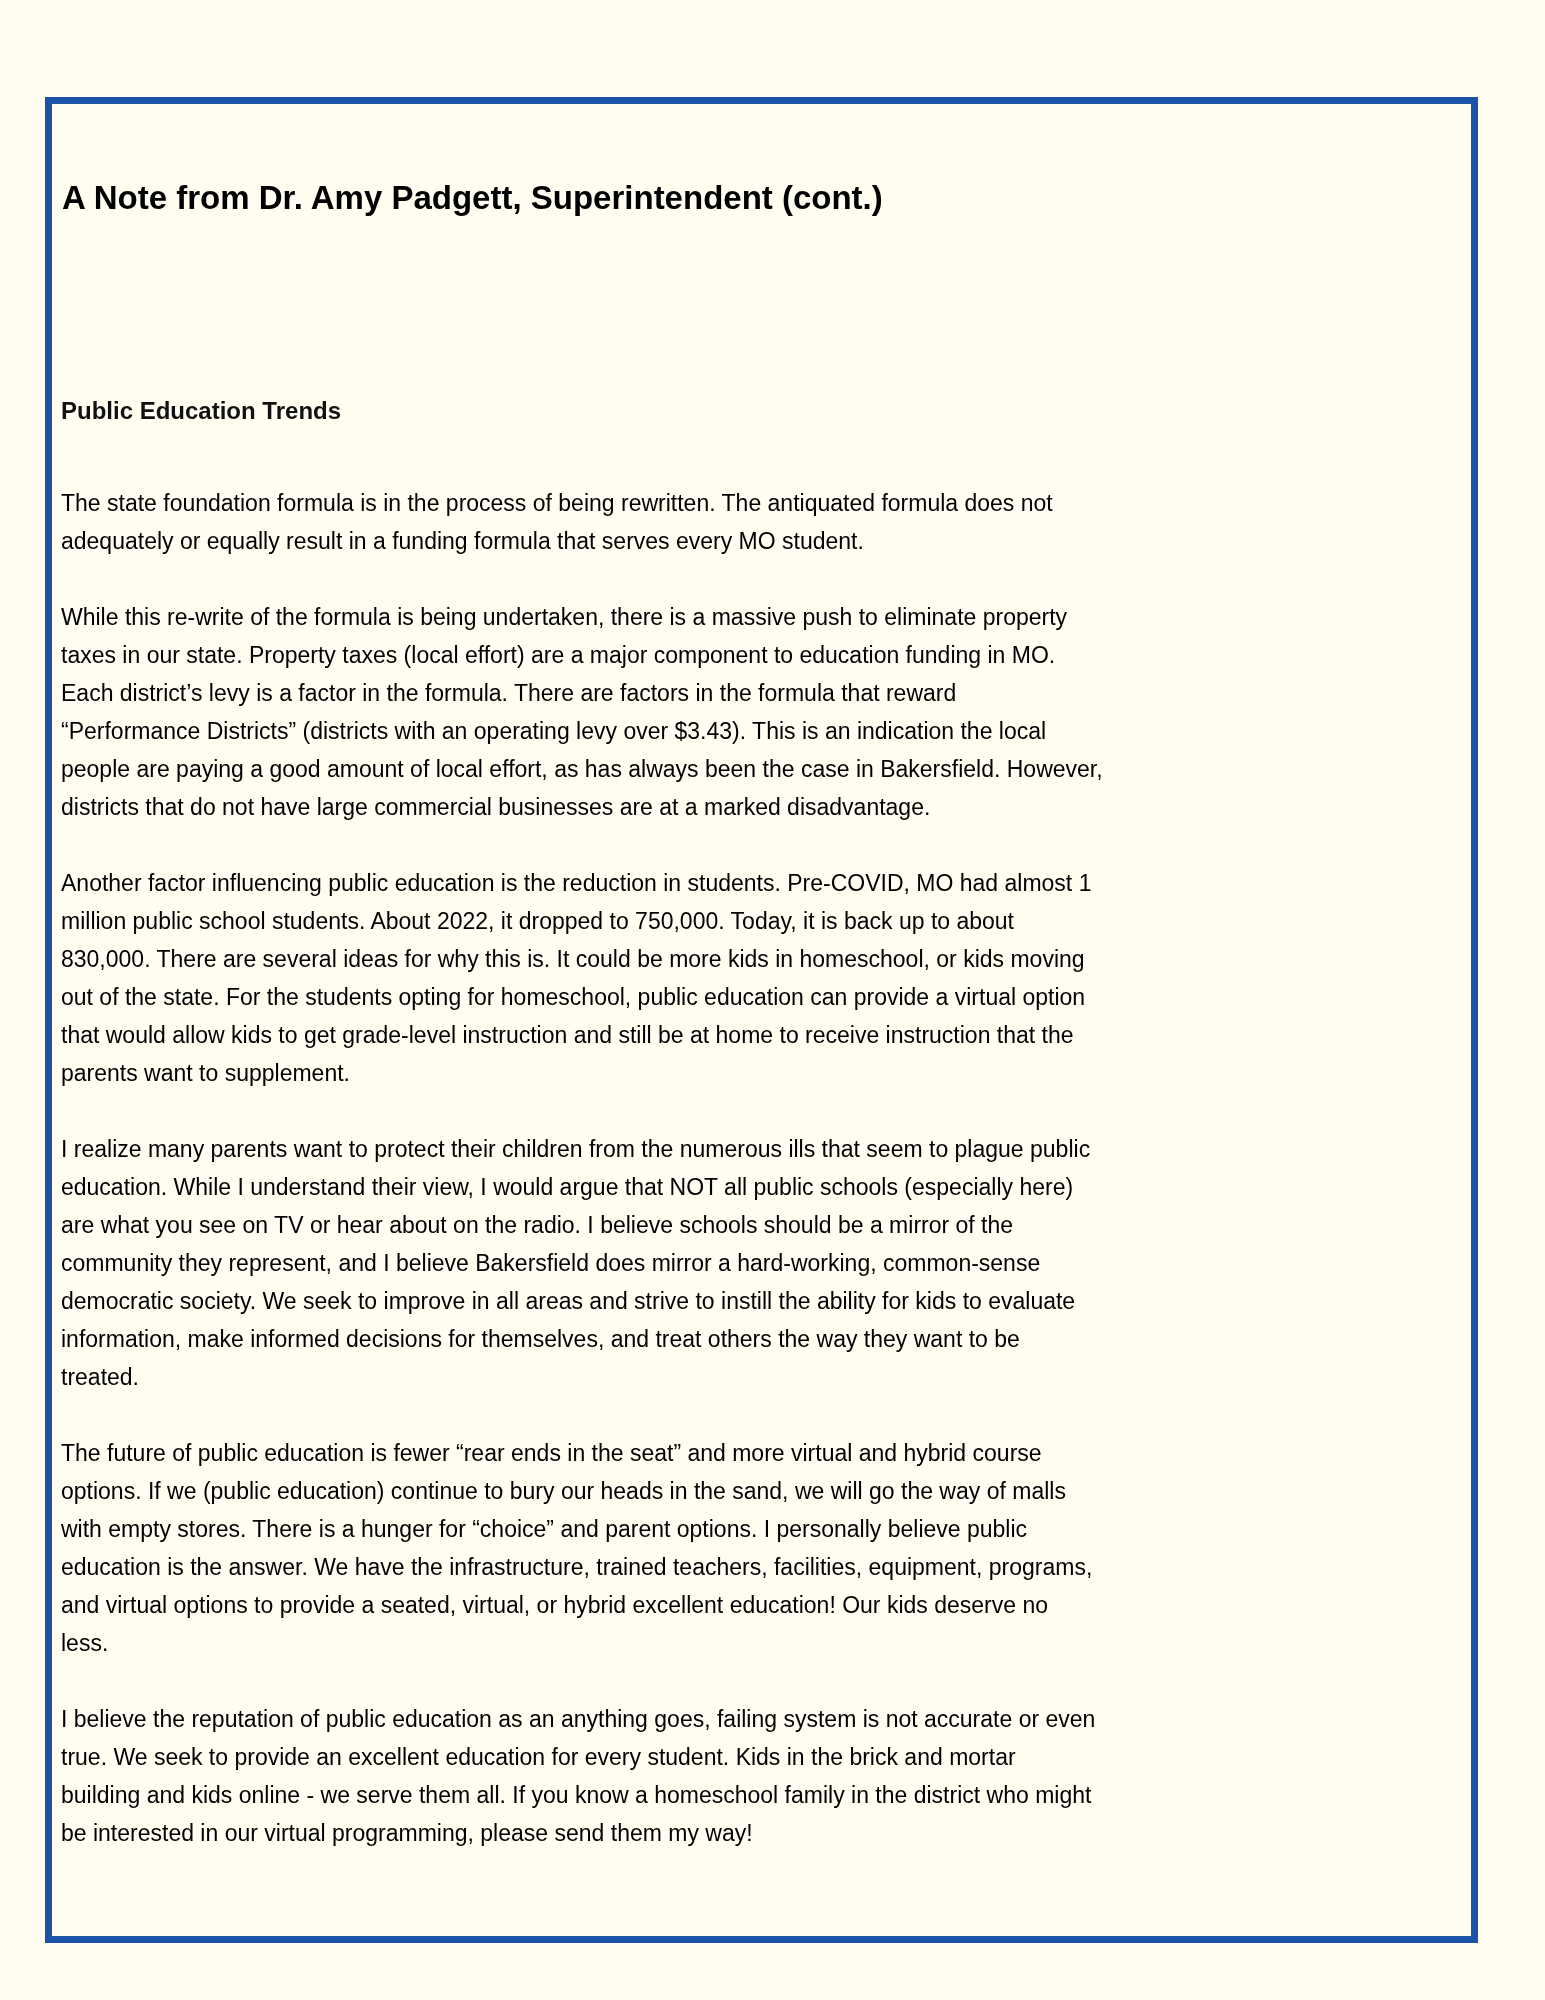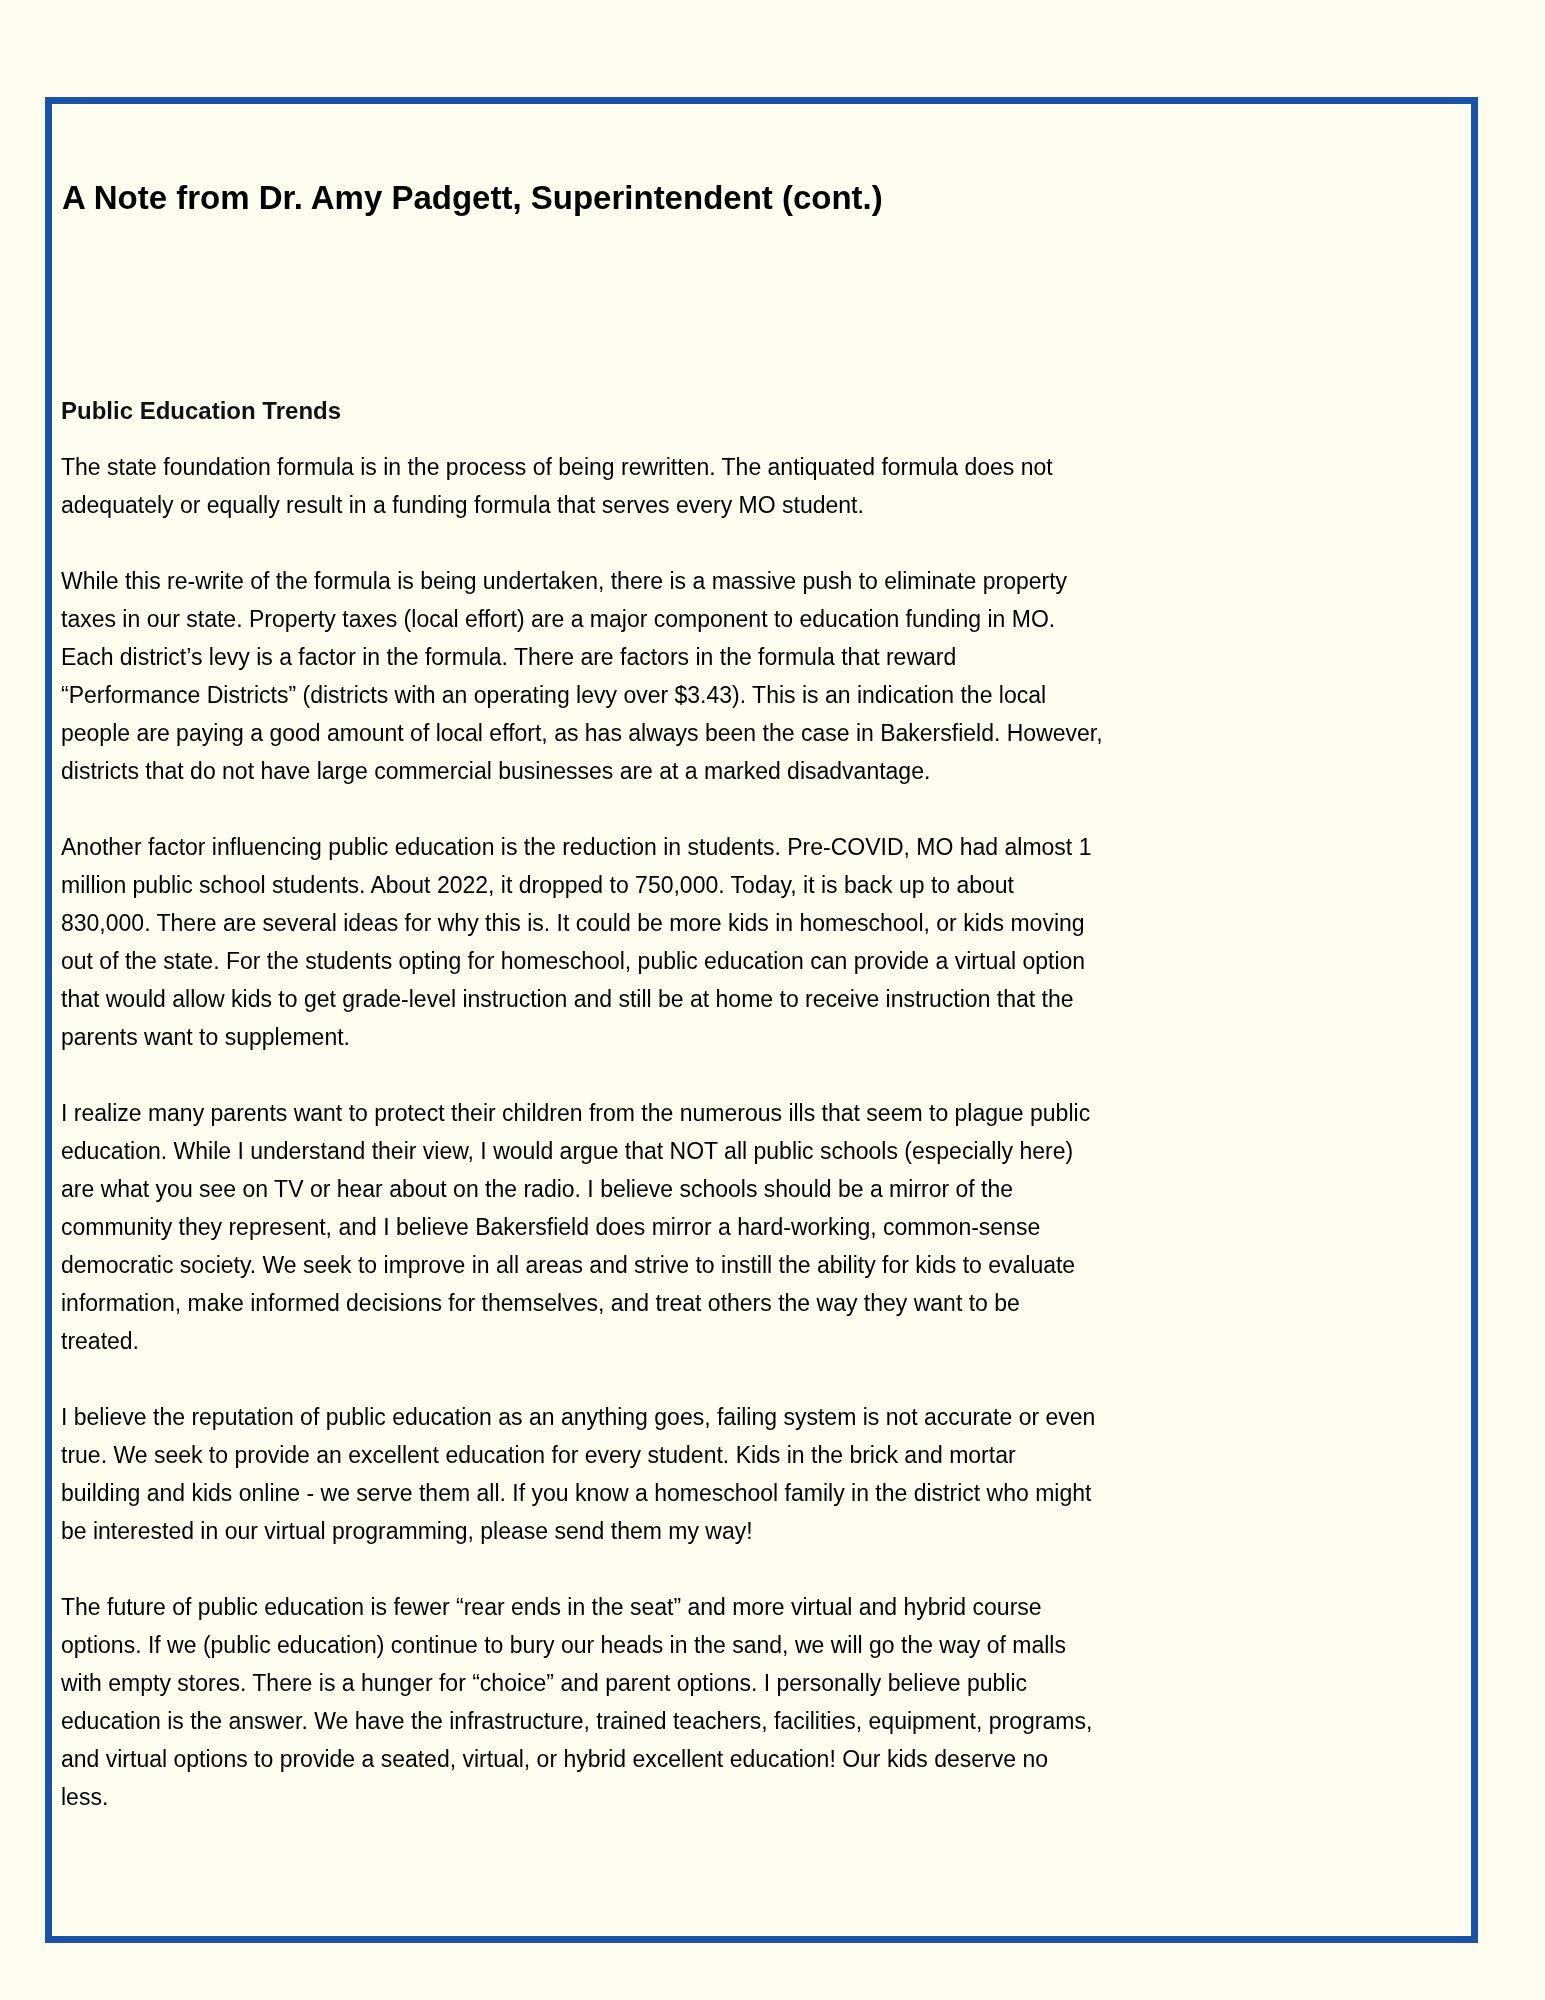--- a/index.html
+++ b/index.html
@@ -40,21 +40,21 @@
     left: 9px;
     top: 288px;
     width: 1390px;
     color: #1C1C1C;
   }
   .section-heading {
     font-size: 24px;
     font-weight: bold;
     color: #111111;
     line-height: 38px;
-    margin: 0 0 18px 0;
+    margin: 0 0 54px 0;
   }
   .paragraph {
     font-size: 23px;
     line-height: 38px;
     margin: 0 0 38px 0;
     white-space: pre-line;
     color: #000000;
   }
 </style>
 </head>
@@ -84,25 +84,25 @@
 parents want to supplement.</p>
 
     <p class="paragraph">I realize many parents want to protect their children from the numerous ills that seem to plague public
 education. While I understand their view, I would argue that NOT all public schools (especially here)
 are what you see on TV or hear about on the radio. I believe schools should be a mirror of the
 community they represent, and I believe Bakersfield does mirror a hard-working, common-sense
 democratic society. We seek to improve in all areas and strive to instill the ability for kids to evaluate
 information, make informed decisions for themselves, and treat others the way they want to be
 treated.</p>
 
-    <p class="paragraph">I believe the reputation of public education as an anything goes, failing system is not accurate or even
-true. We seek to provide an excellent education for every student. Kids in the brick and mortar
-building and kids online - we serve them all. If you know a homeschool family in the district who might
-be interested in our virtual programming, please send them my way!</p>
-
     <p class="paragraph">The future of public education is fewer “rear ends in the seat” and more virtual and hybrid course
 options. If we (public education) continue to bury our heads in the sand, we will go the way of malls
 with empty stores. There is a hunger for “choice” and parent options. I personally believe public
 education is the answer. We have the infrastructure, trained teachers, facilities, equipment, programs,
 and virtual options to provide a seated, virtual, or hybrid excellent education! Our kids deserve no
 less.</p>
+
+    <p class="paragraph">I believe the reputation of public education as an anything goes, failing system is not accurate or even
+true. We seek to provide an excellent education for every student. Kids in the brick and mortar
+building and kids online - we serve them all. If you know a homeschool family in the district who might
+be interested in our virtual programming, please send them my way!</p>
   </div>
 </div>
 
 </body></html>

